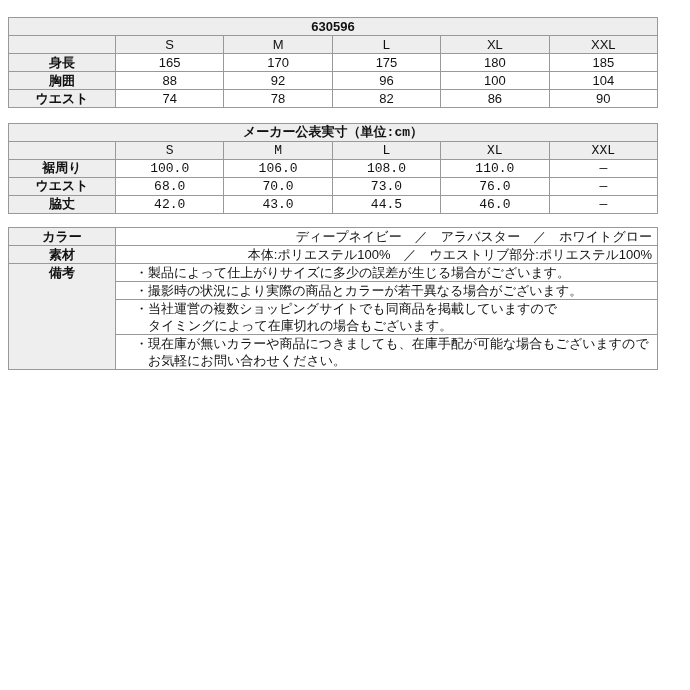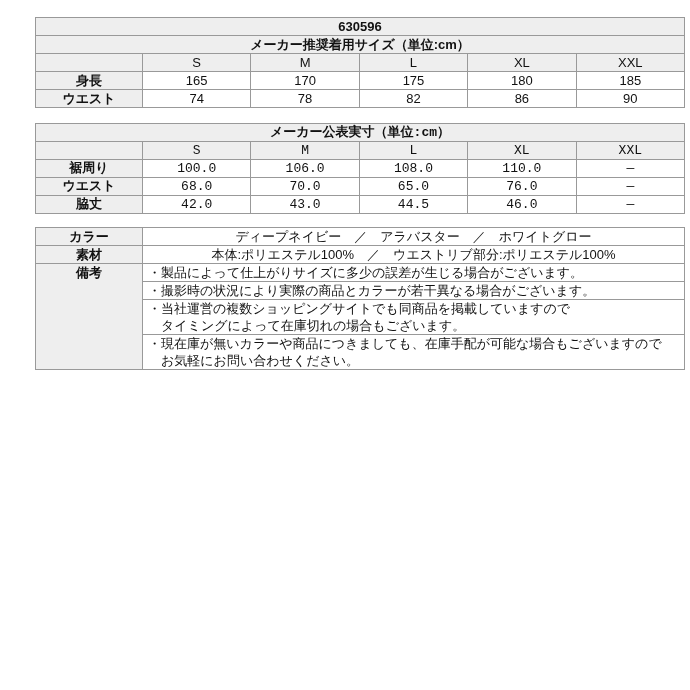--- a/index.html
+++ b/index.html
@@ -1,37 +1,37 @@
 <!DOCTYPE html>
 <html><head>
 <meta charset="utf-8">
 <style>
   html,body{margin:0;padding:0;}
   body{
     width:690px;height:690px;background:#ffffff;color:#111111;
     font-family:"Liberation Sans","DejaVu Sans",sans-serif;
     font-size:13px;position:relative;overflow:hidden;
   }
-  .wrap{position:absolute;top:17px;left:35px;width:650px;}
+  .wrap{position:absolute;top:17px;left:8px;width:650px;}
   table{
     border-collapse:collapse;width:650px;table-layout:fixed;
     font-size:13px;color:#111111;
   }
   .tbl2{margin-top:15px;font-family:Liberation Mono, monospace;}
   .tbl3{margin-top:13px;border-radius:31px;}
   td{
     border:1px solid #999999;height:17px;padding:0;
     text-align:center;vertical-align:middle;
     line-height:16px;overflow:hidden;
   }
   .hd{background:#eeeeee;}
   .b{font-weight:bold;}
   .lblcol{width:107px;}
-  .valcell{text-align:center;padding:0 5px;}
-  .notecell{text-align:left;padding:0 5px;height:auto;}
+  .valcell{text-align:right;padding:0 5px;}
+  .notecell{text-align:left;padding:0 19px;height:auto;}
   .noteline{line-height:17px;white-space:nowrap;}
   .indent{padding-left:13px;}
   .topalign{vertical-align:top;padding-top:1px;}
 </style>
 </head>
 <body>
 
 <div class="wrap">
 
   <table class="tbl1">
@@ -41,37 +41,42 @@
         <col>
         <col>
         <col>
         <col>
       </colgroup>
     <tbody>
         <tr>
       <td colspan="6" class="hd b">630596</td>
     </tr>
     <tr>
-      <td colspan="6" class="hd b">メーカー推奨着用サイズ（単位:cm）</td>
-    </tr>
-    <tr>
       <td class="hd"></td>
       <td class="hd">S</td>
       <td class="hd">M</td>
       <td class="hd">L</td>
       <td class="hd">XL</td>
       <td class="hd">XXL</td>
     </tr>
     <tr>
       <td class="hd b">身長</td>
       <td>165</td>
       <td>170</td>
       <td>175</td>
       <td>180</td>
       <td>185</td>
+    </tr>
+    <tr>
+      <td class="hd b">胸囲</td>
+      <td>88</td>
+      <td>92</td>
+      <td>96</td>
+      <td>100</td>
+      <td>104</td>
     </tr>
     <tr>
       <td class="hd b">ウエスト</td>
       <td>74</td>
       <td>78</td>
       <td>82</td>
       <td>86</td>
       <td>90</td>
     </tr>
   </tbody>
@@ -103,21 +108,21 @@
       <td>100.0</td>
       <td>106.0</td>
       <td>108.0</td>
       <td>110.0</td>
       <td>―</td>
     </tr>
     <tr>
       <td class="hd b">ウエスト</td>
       <td>68.0</td>
       <td>70.0</td>
-      <td>65.0</td>
+      <td>73.0</td>
       <td>76.0</td>
       <td>―</td>
     </tr>
     <tr>
       <td class="hd b">脇丈</td>
       <td>42.0</td>
       <td>43.0</td>
       <td>44.5</td>
       <td>46.0</td>
       <td>―</td>

